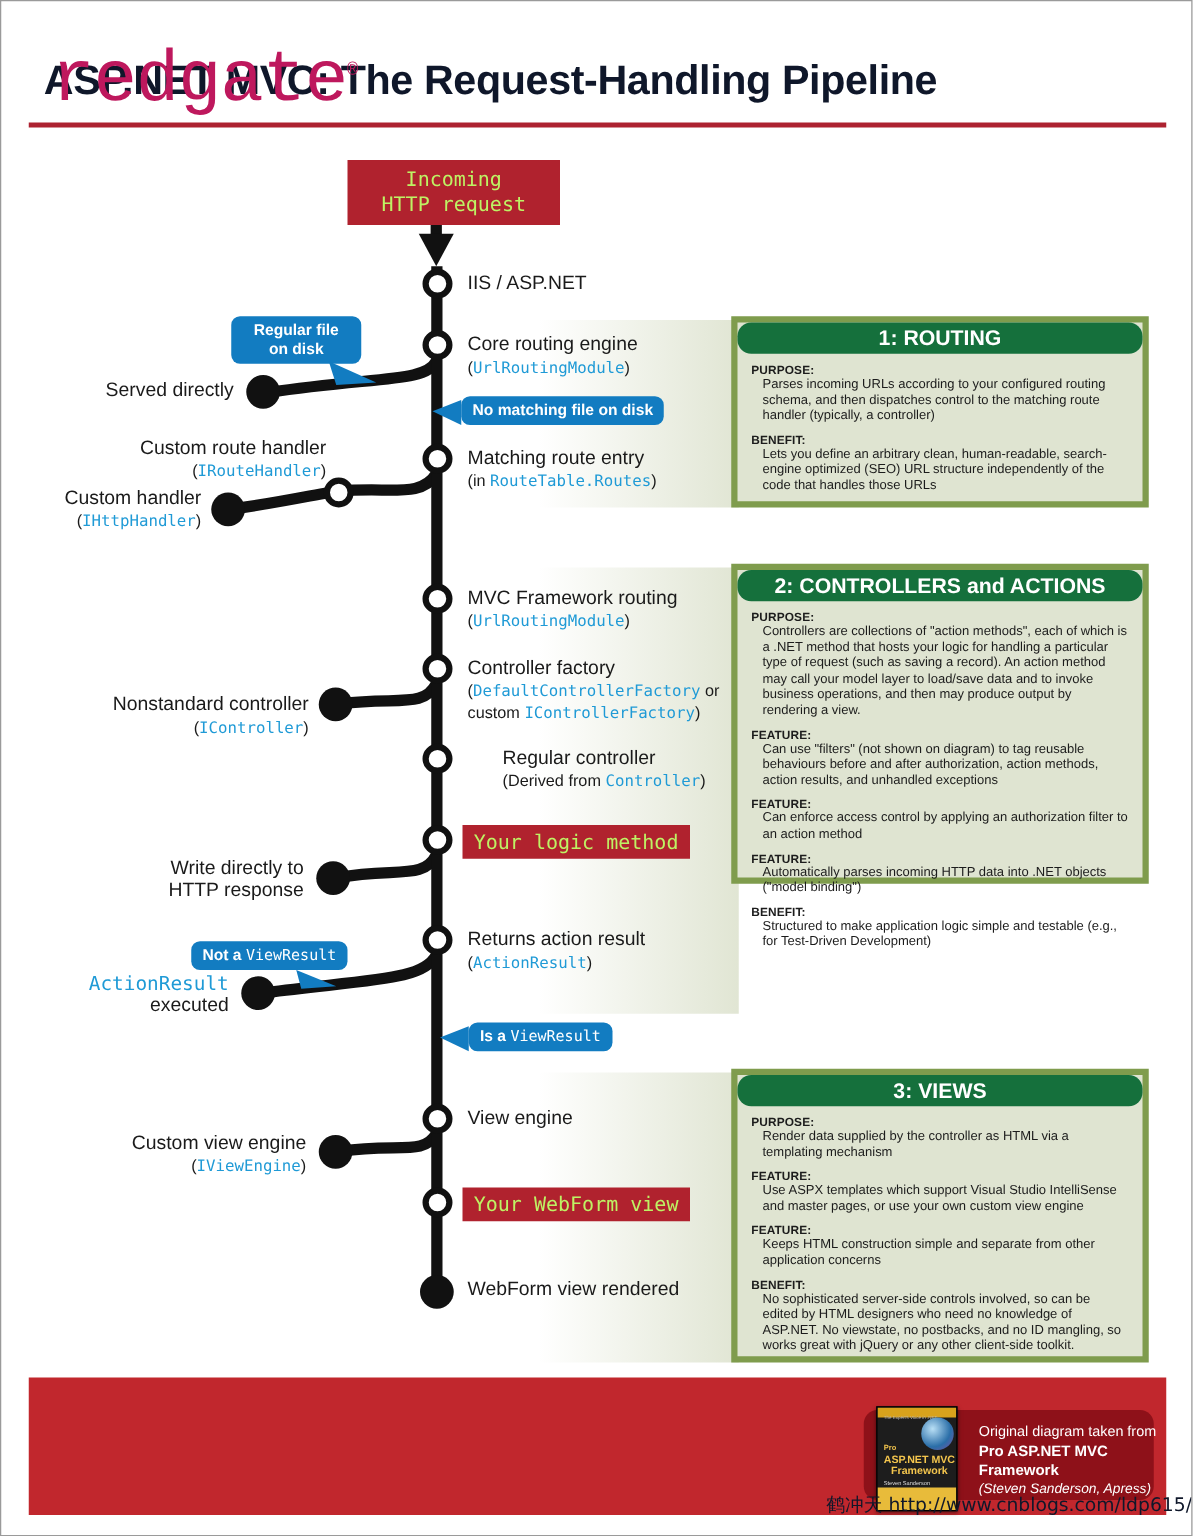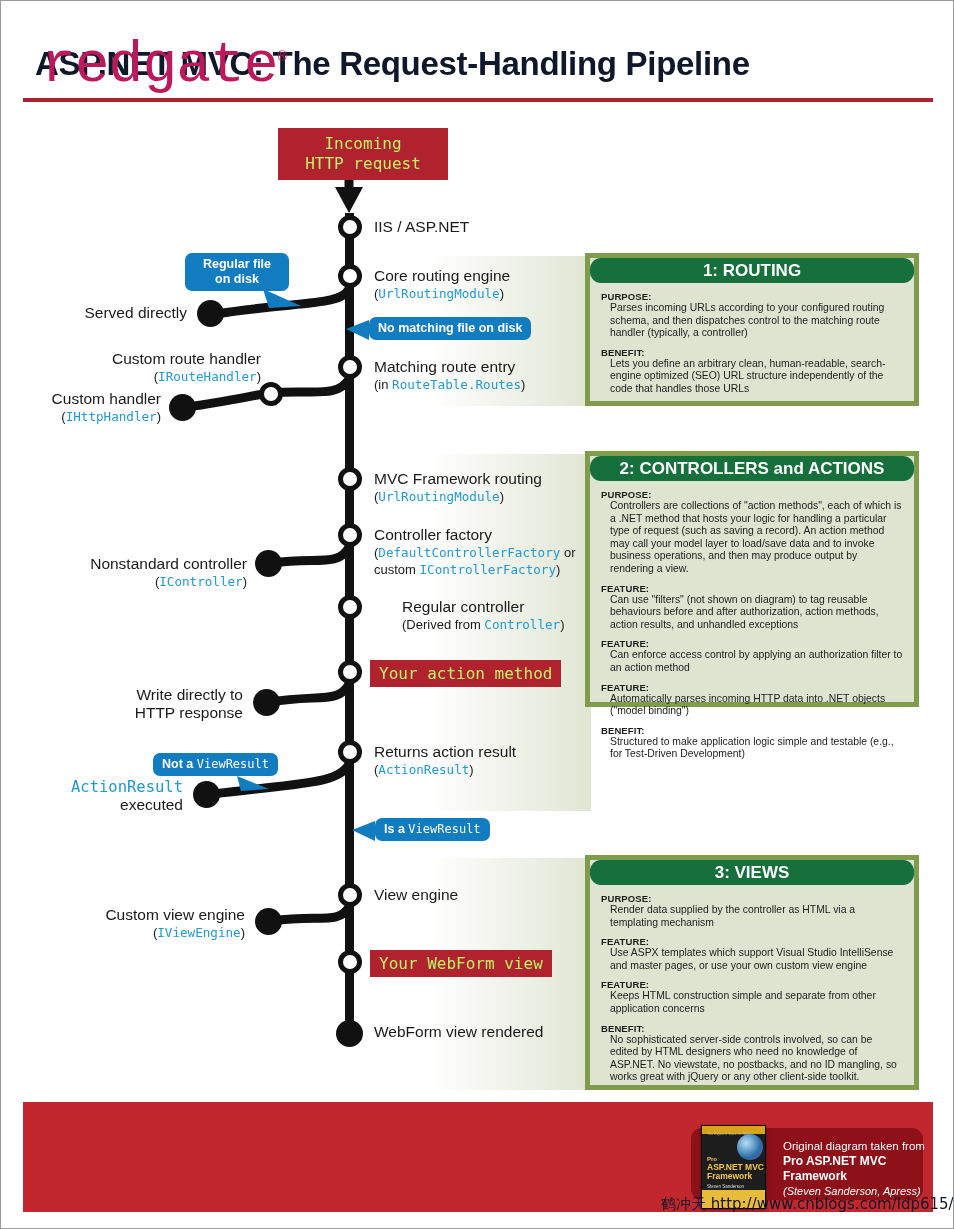--- a/index.html
+++ b/index.html
@@ -62,21 +62,21 @@
         letter-spacing:-1px;font-family:Liberation Mono, monospace;}
   .logo sup{font-size:15px;vertical-align:super;}
   .credit{position:absolute;left:690px;top:1127px;width:232px;height:72px;
           background:#8e1119;border-radius:11px;}
   .book{position:absolute;left:700px;top:1124px;width:63px;height:82px;background:#1d1d1d;
         border:1px solid #000;box-shadow:0 1px 3px rgba(0,0,0,.5);overflow:hidden;}
   .book .btop{position:absolute;left:0;top:0;right:0;height:8px;background:#d8a21c;}
   .book .bglobe{position:absolute;right:2px;top:8px;width:26px;height:26px;border-radius:50%;
         background:radial-gradient(circle at 35% 35%,#b9dff5,#2a6ea8 60%,#7e4fa0 100%);}
   .book .bt1{position:absolute;left:5px;top:30px;font-size:6px;color:#f3c54d;font-weight:bold;}
-  .book .bt2{position:absolute;left:5px;top:37px;font-size:8.5px;color:#f3c54d;font-weight:bold;line-height:9px;}
+  .book .bt2{position:absolute;left:5px;top:37px;font-size:8.5px;color:#f3c54d;font-weight:bold;line-height:9px;text-align:center;}
   .book .bbot{position:absolute;left:0;right:0;bottom:0;height:18px;background:#e8bb3a;}
   .book .bauth{position:absolute;left:5px;bottom:19px;font-size:4.5px;color:#ddd;}
   .book .btiny{position:absolute;left:5px;top:6px;font-size:3.6px;color:#bbb;}
   .credit-txt{position:absolute;left:782px;top:1138px;color:#fff;font-size:11.5px;line-height:15px;}
   .credit-txt .b{font-weight:bold;font-size:12px;}
   .credit-txt .i{font-style:italic;font-size:11px;}
   .watermark{position:absolute;left:660px;top:1194px;font-size:15px;color:#0f172a;
              white-space:nowrap;font-family:"DejaVu Sans",sans-serif;}
 </style>
 </head>
@@ -218,21 +218,21 @@
     <div>Controller factory</div>
     <div class="sub">(<span class="mono">DefaultControllerFactory</span><span> or</span></div>
     <div class="sub"><span>custom </span><span class="mono">IControllerFactory</span>)</div>
   </div>
 
   <div class="step-label" style="left:373px;top:597px;margin-left:28px;">
     <div>Regular controller</div>
     <div class="sub"><span>(Derived from </span><span class="mono">Controller</span>)</div>
   </div>
 
-  <div class="redbox" style="left:369px;top:659px;">Your action method</div>
+  <div class="redbox" style="left:369px;top:659px;">Your logic method</div>
 
   <div class="step-label" style="left:373px;top:742px;">
     <div>Returns action result</div>
     <div class="sub">(<span class="mono">ActionResult</span>)</div>
   </div>
 
   <div class="step-label" style="left:373px;top:885px;">
     <span>View engine</span>
   </div>
 

